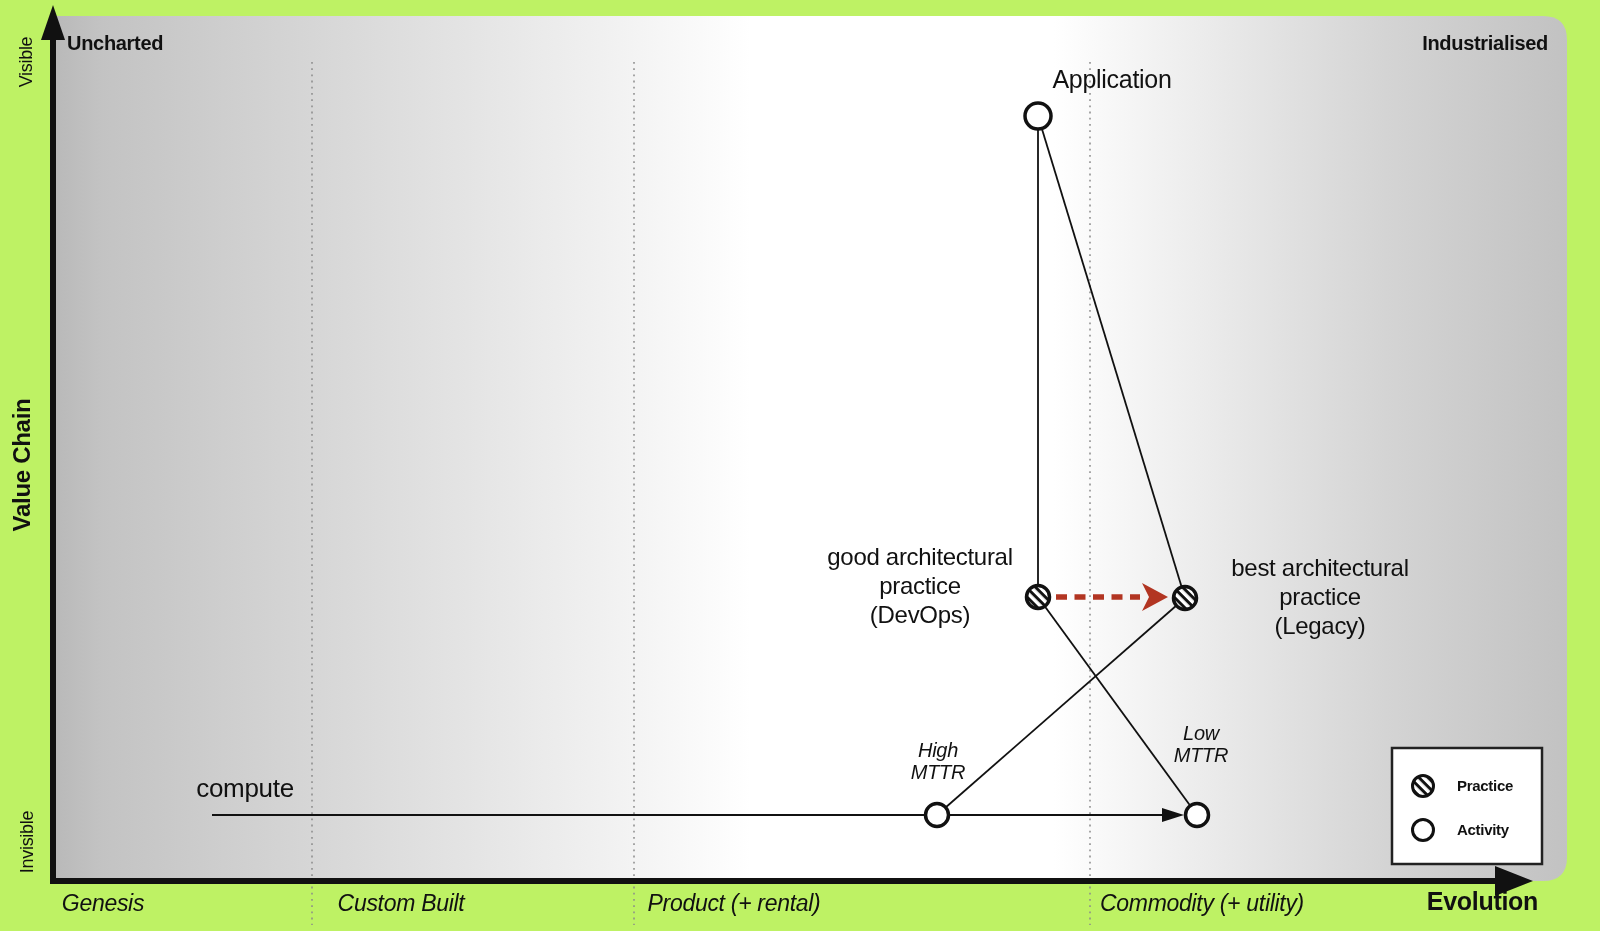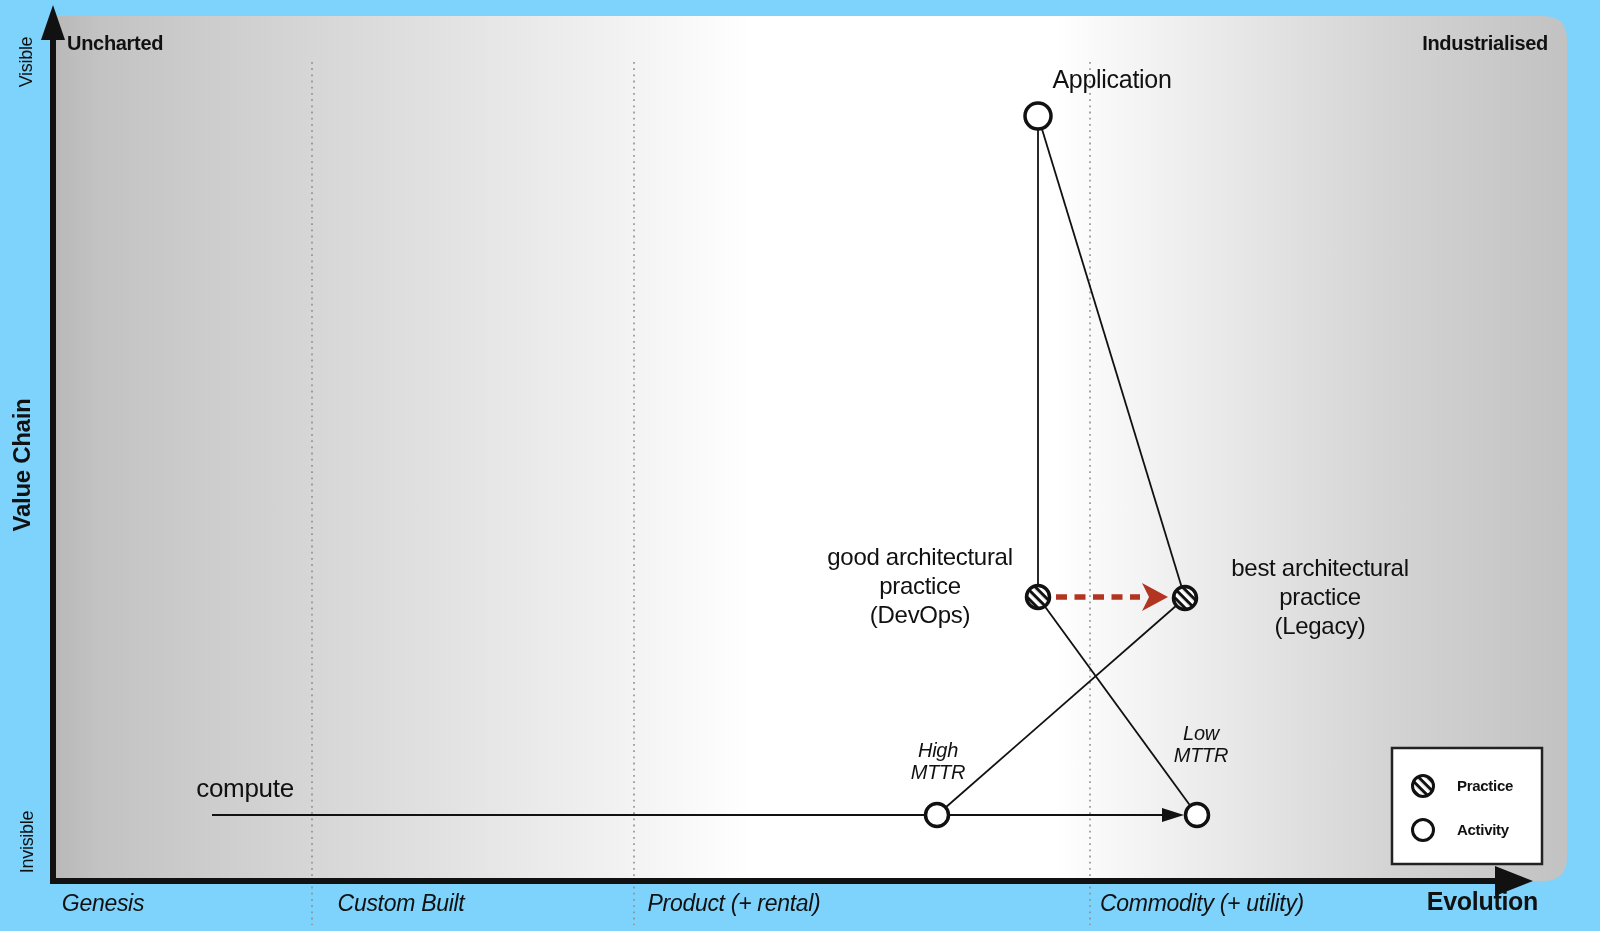--- a/index.html
+++ b/index.html
@@ -1,16 +1,16 @@
 <!DOCTYPE html>
 <html><head>
 <meta charset="utf-8">
 <style>
   html,body { margin:0; padding:0; background:#ffffff; }
-  .stage { position:relative; width:1600px; height:931px; background:#7dd3fc; overflow:hidden; }
+  .stage { position:relative; width:1600px; height:931px; background:#bef264; overflow:hidden; }
   svg text { font-family:"Liberation Sans", sans-serif; fill:#111111; letter-spacing:-0.3px; }
   .b  { font-weight:bold; }
   .i  { font-style:italic; }
   .s18 { font-size:18px; }
   .s20 { font-size:20px; }
   .s21 { font-size:20px; font-weight:bold; }
   .s23 { font-size:23px; }
   .s24 { font-size:24px; }
   .s25 { font-size:25px; }
   .s26 { font-size:26px; }

